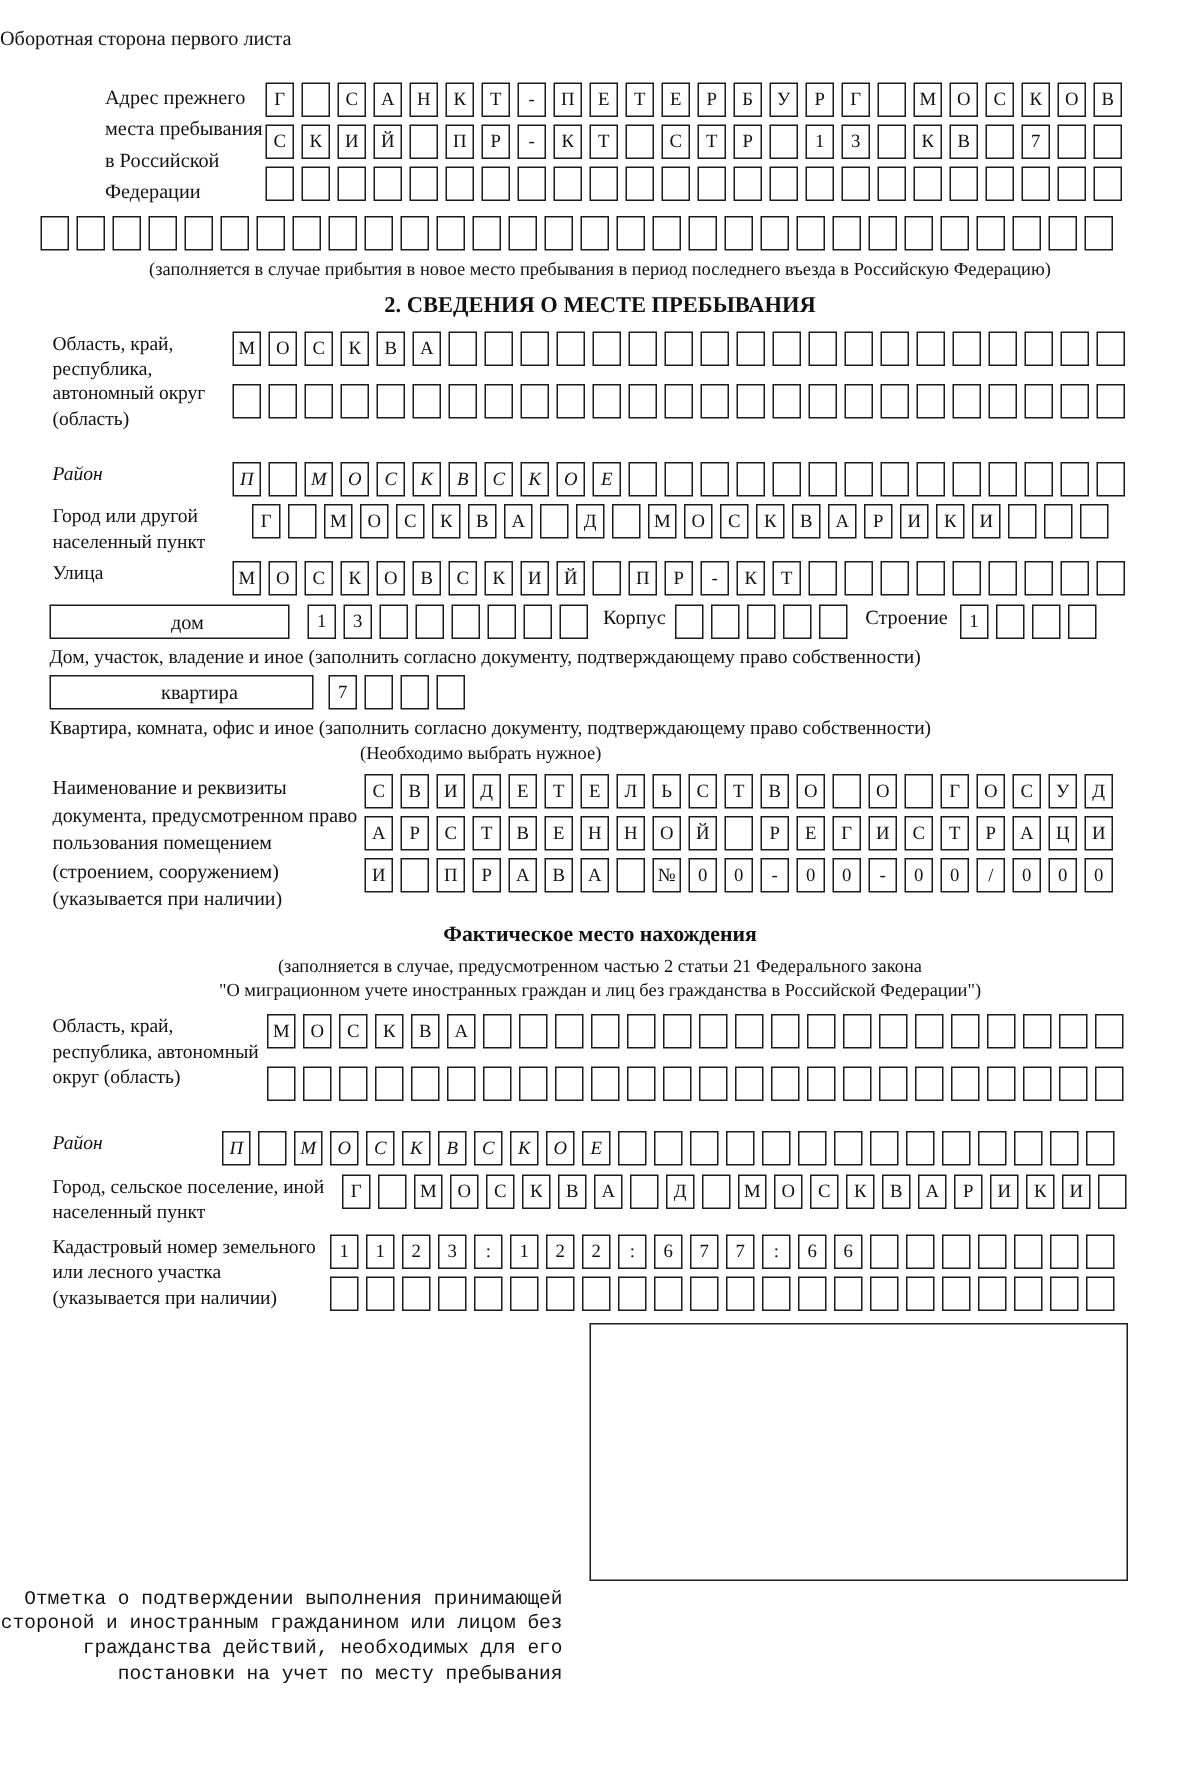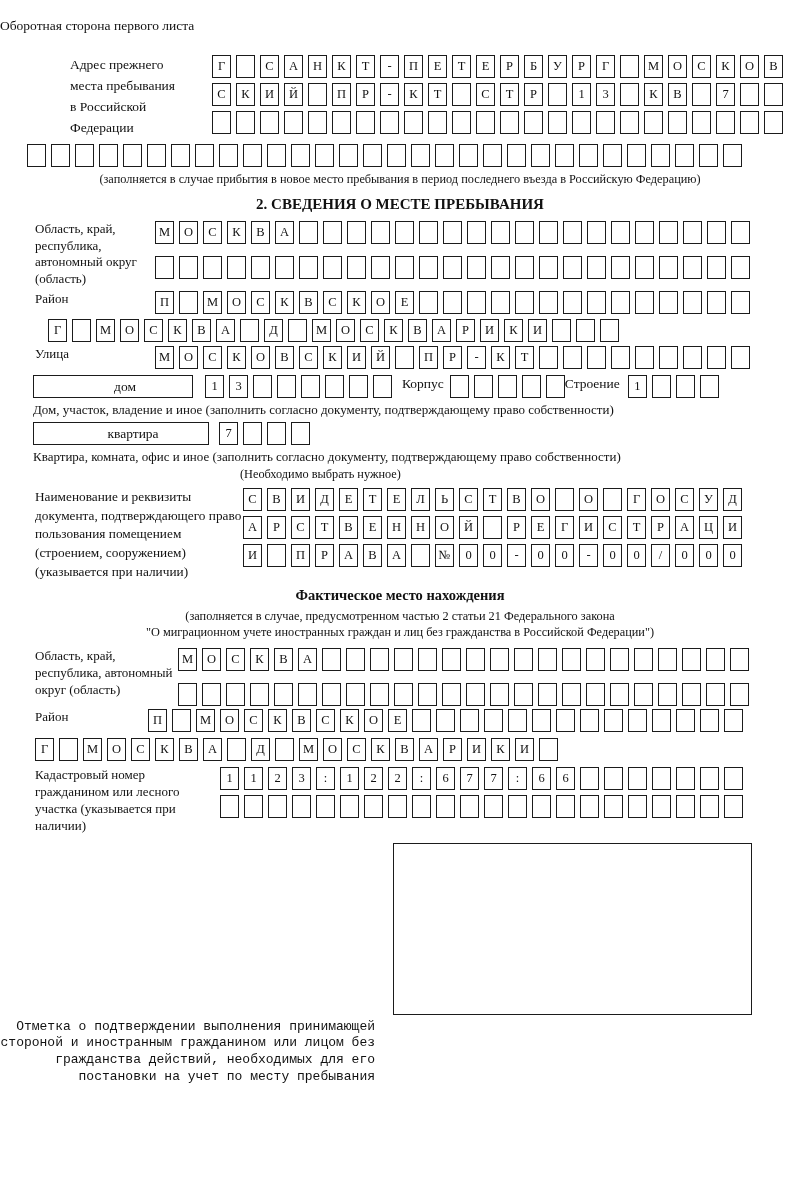--- a/index.html
+++ b/index.html
@@ -27,39 +27,39 @@
     display:flex; align-items:center; justify-content:center;
     font-size:12.5px; font-family:"Liberation Serif", serif;
     background:#fff;
   }
   .note { font-size:12.3px; }
   .center { text-align:center; }
   .hdr { text-align:center; font-weight:bold; font-size:15px; }
   .hdr2 { text-align:center; font-weight:bold; font-size:14.5px; }
 
   
-  .addr { margin-left:70px; margin-top:21px;gap:35px; }
+  .addr { margin-left:70px; margin-top:21px; }
   .addr .label { width:107px; flex:0 0 107px; font-size:13.5px; line-height:1.55; }
   .addr .cellcol { gap:5px; }
   .fullrow { margin-left:27px; margin-top:5px; }
   .n-top { margin-top:5px; }
 
   
   .f2 { margin-left:35px; }
   .w120 { width:120px; flex:0 0 120px; }
   .w143 { width:143px; flex:0 0 143px; }
   .w113 { width:113px; flex:0 0 113px; }
   .w193 { width:193px; flex:0 0 193px; }
   .w185 { width:185px; flex:0 0 185px; }
   .w208 { width:208px; flex:0 0 208px; }
   .gap12 { gap:12px; }
   .gap5 { gap:5px; }
   .indent13 { margin-left:13px; }
 
-  .mt3 { margin-top:3px; } .mt4 { margin-top:4px; } .mt5 { margin-top:5px; }
+  .mt3 { margin-top:20px;font-style:italic; } .mt4 { margin-top:4px; } .mt5 { margin-top:5px; }
   .mt6 { margin-top:6px; } .mt8 { margin-top:8px; } .mt9 { margin-top:9px; }
 
   
   .inline-row { display:flex; align-items:flex-start; margin-left:33px; }
   .widebox {
     border:1.5px solid #1b1b1b; height:23px;
     display:flex; align-items:center; justify-content:center;
     font-size:13.5px;
     padding-left:24px;
   }
@@ -301,20 +301,21 @@
         <span class="cell"></span>
         <span class="cell"></span>
         <span class="cell"></span>
         <span class="cell"></span>
         <span class="cell"></span>
         <span class="cell"></span>
       </div>
   </div>
 
   <div class="field f2 mt5">
+    <div class="label w120">Город или другой населенный пункт</div>
     <div class="cells indent13">
         <span class="cell">Г</span>
         <span class="cell"></span>
         <span class="cell">М</span>
         <span class="cell">О</span>
         <span class="cell">С</span>
         <span class="cell">К</span>
         <span class="cell">В</span>
         <span class="cell">А</span>
         <span class="cell"></span>
@@ -380,21 +381,21 @@
         <span class="cell"></span>
       </div>
     <div class="label" style="margin-left:10px; font-size:13.5px;">Корпус</div>
     <div class="cells" style="margin-left:6px;">
         <span class="cell"></span>
         <span class="cell"></span>
         <span class="cell"></span>
         <span class="cell"></span>
         <span class="cell"></span>
       </div>
-    <div class="label" style="font-size:13.5px;">Строение</div>
+    <div class="label" style="margin-left:12px; font-size:13.5px;">Строение</div>
     <div class="cells" style="margin-left:8px;">
         <span class="cell">1</span>
         <span class="cell"></span>
         <span class="cell"></span>
         <span class="cell"></span>
       </div>
   </div>
   <div class="small-caption mt4">Дом, участок, владение и иное (заполнить согласно документу, подтверждающему право собственности)</div>
 
   <div class="inline-row mt4">
@@ -404,21 +405,21 @@
         <span class="cell"></span>
         <span class="cell"></span>
         <span class="cell"></span>
       </div>
   </div>
   <div class="small-caption mt4">Квартира, комната, офис и иное (заполнить согласно документу, подтверждающему право собственности)</div>
 
   <div class="note mesto-note" style="margin-top:2px;">(Необходимо выбрать нужное)</div>
 
   <div class="field f2 mt6">
-    <div class="label w208" style="line-height:1.4; font-size:13.3px;">Наименование и реквизиты документа, подтверждающего право пользования помещением (строением, сооружением) (указывается при наличии)</div>
+    <div class="label w208" style="line-height:1.4; font-size:13.3px;">Наименование и реквизиты документа, предусмотренном право пользования помещением (строением, сооружением) (указывается при наличии)</div>
     <div class="cellcol gap5">
       <div class="cells">
           <span class="cell">С</span>
           <span class="cell">В</span>
           <span class="cell">И</span>
           <span class="cell">Д</span>
           <span class="cell">Е</span>
           <span class="cell">Т</span>
           <span class="cell">Е</span>
           <span class="cell">Л</span>
@@ -572,20 +573,21 @@
         <span class="cell"></span>
         <span class="cell"></span>
         <span class="cell"></span>
         <span class="cell"></span>
         <span class="cell"></span>
         <span class="cell"></span>
       </div>
   </div>
 
   <div class="field f2 mt6">
+    <div class="label w193">Город, сельское поселение, иной населенный пункт</div>
     <div class="cells">
         <span class="cell">Г</span>
         <span class="cell"></span>
         <span class="cell">М</span>
         <span class="cell">О</span>
         <span class="cell">С</span>
         <span class="cell">К</span>
         <span class="cell">В</span>
         <span class="cell">А</span>
         <span class="cell"></span>
@@ -599,21 +601,21 @@
         <span class="cell">А</span>
         <span class="cell">Р</span>
         <span class="cell">И</span>
         <span class="cell">К</span>
         <span class="cell">И</span>
         <span class="cell"></span>
       </div>
   </div>
 
   <div class="field f2 mt6">
-    <div class="label w185">Кадастровый номер гражданином или лесного участка (указывается при наличии)</div>
+    <div class="label w185">Кадастровый номер земельного или лесного участка (указывается при наличии)</div>
     <div class="cellcol gap5">
       <div class="cells">
           <span class="cell">1</span>
           <span class="cell">1</span>
           <span class="cell">2</span>
           <span class="cell">3</span>
           <span class="cell">:</span>
           <span class="cell">1</span>
           <span class="cell">2</span>
           <span class="cell">2</span>

